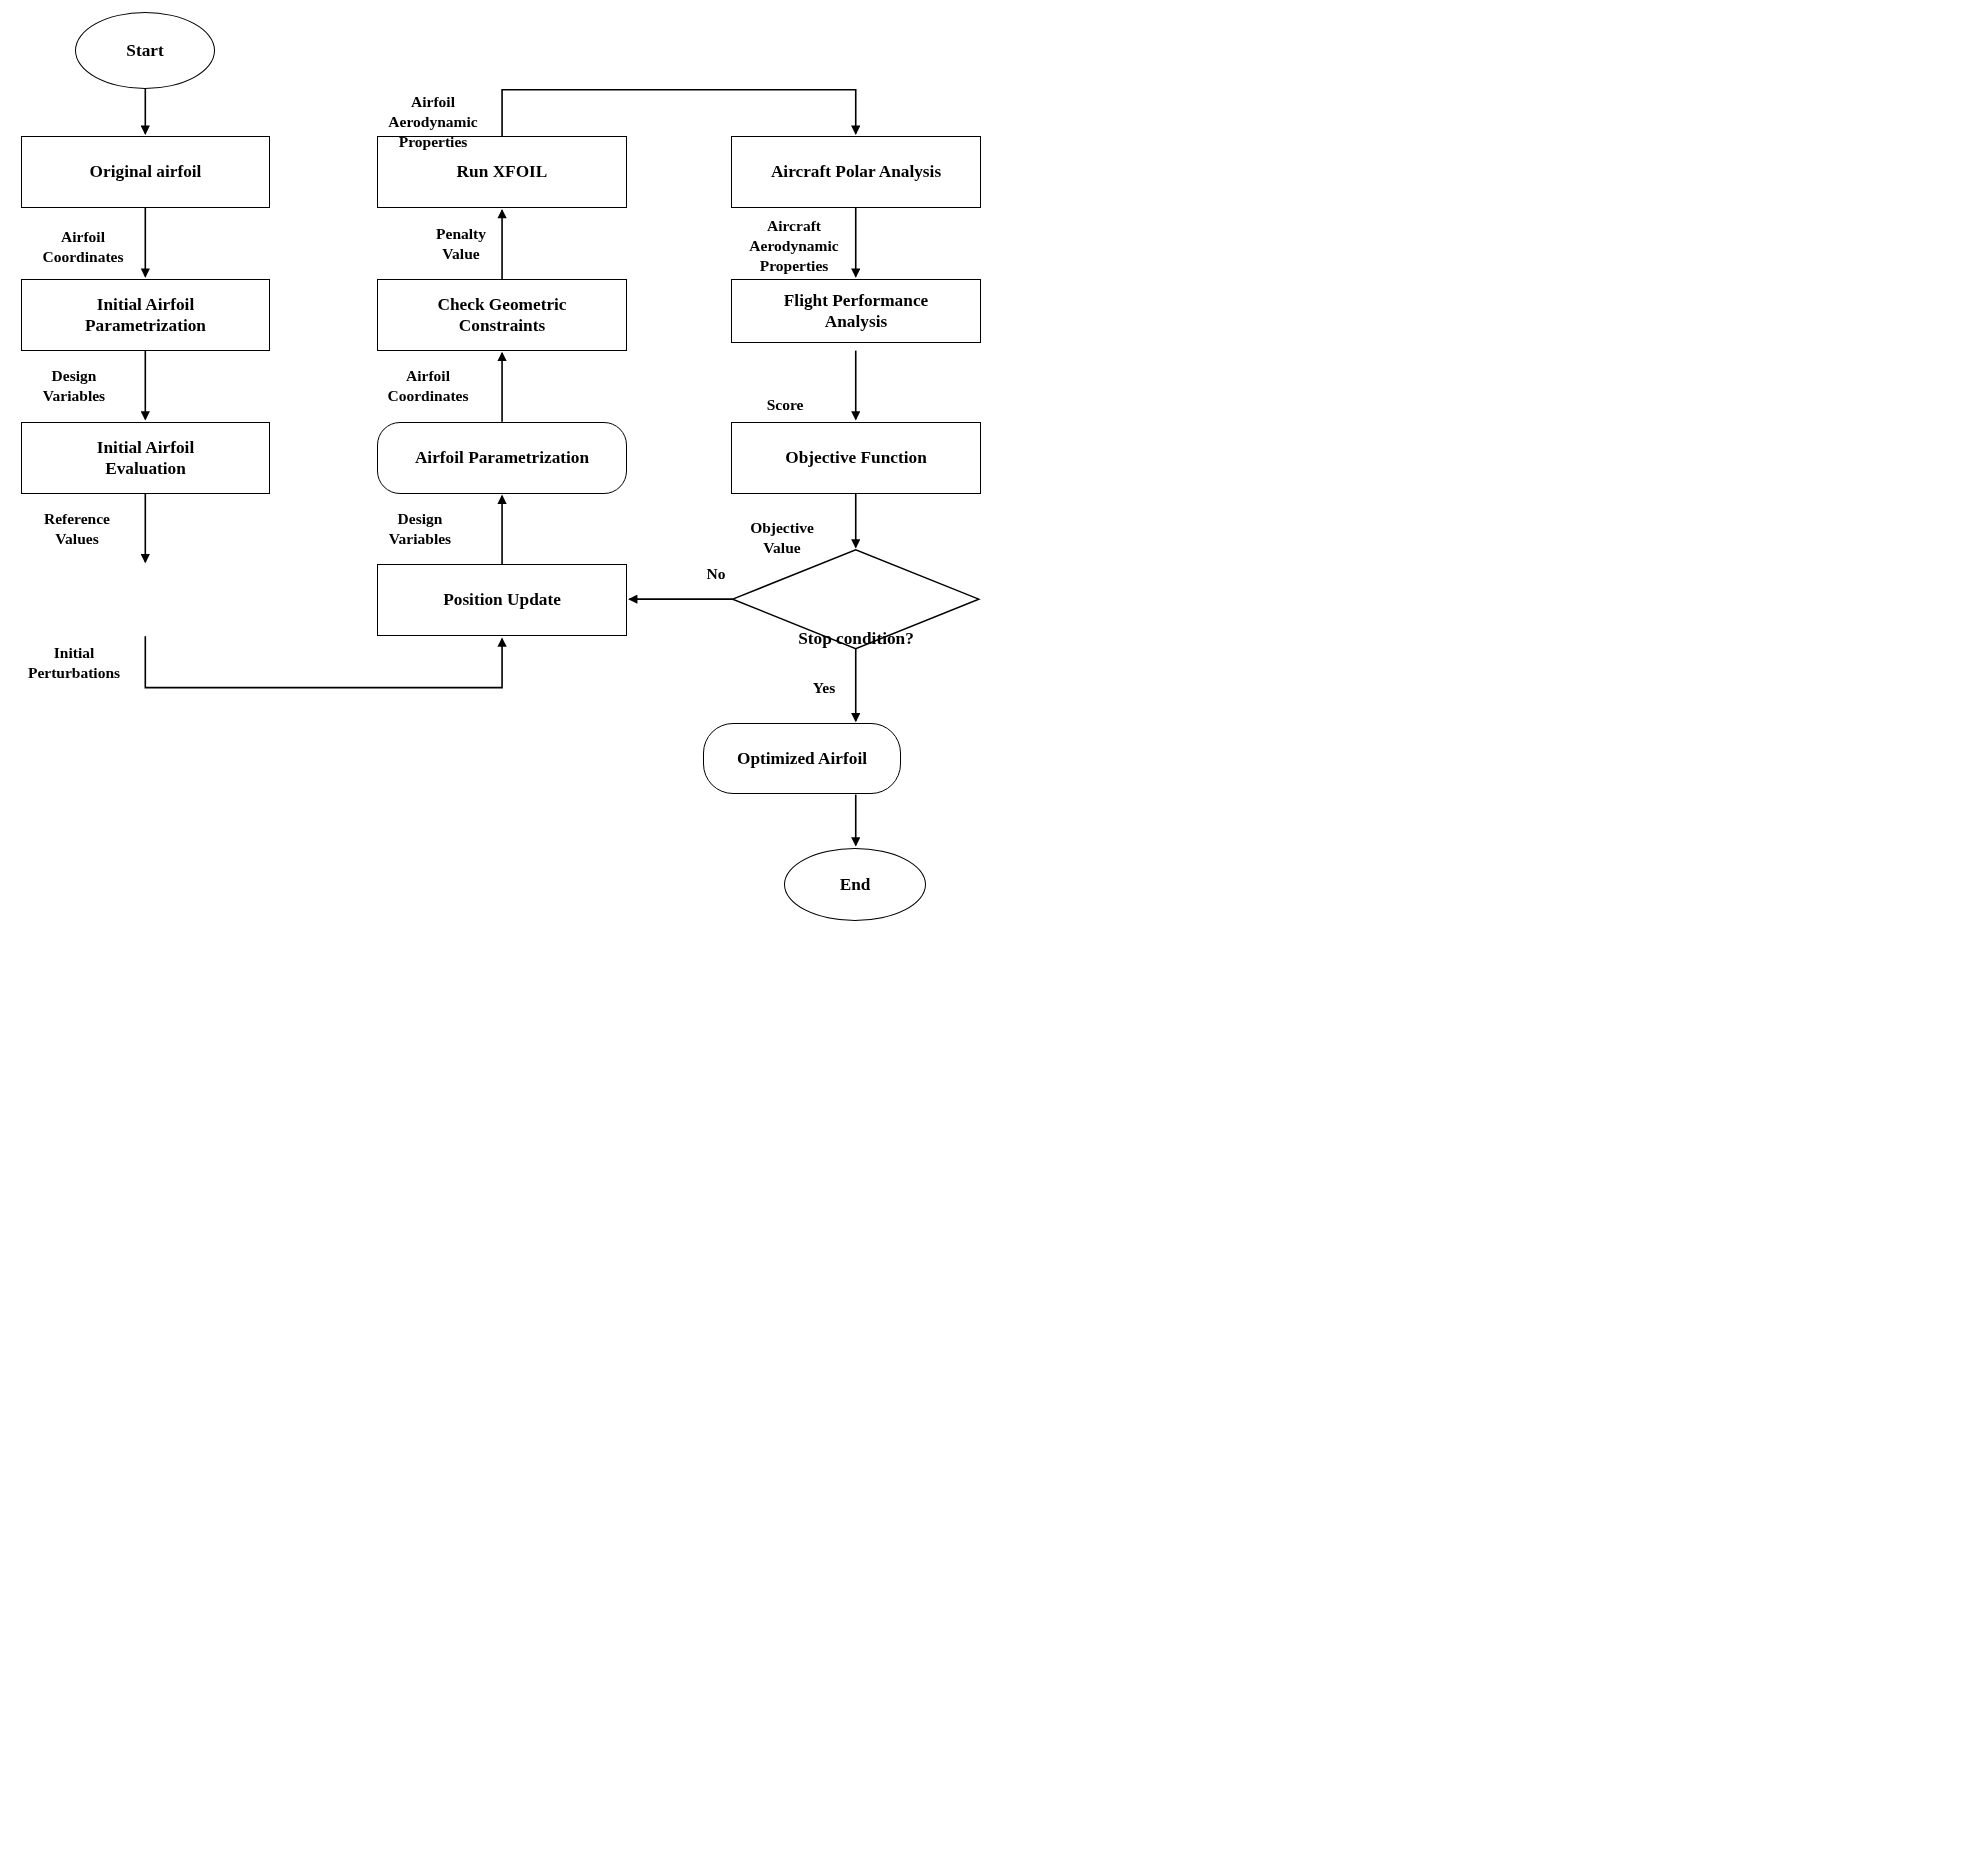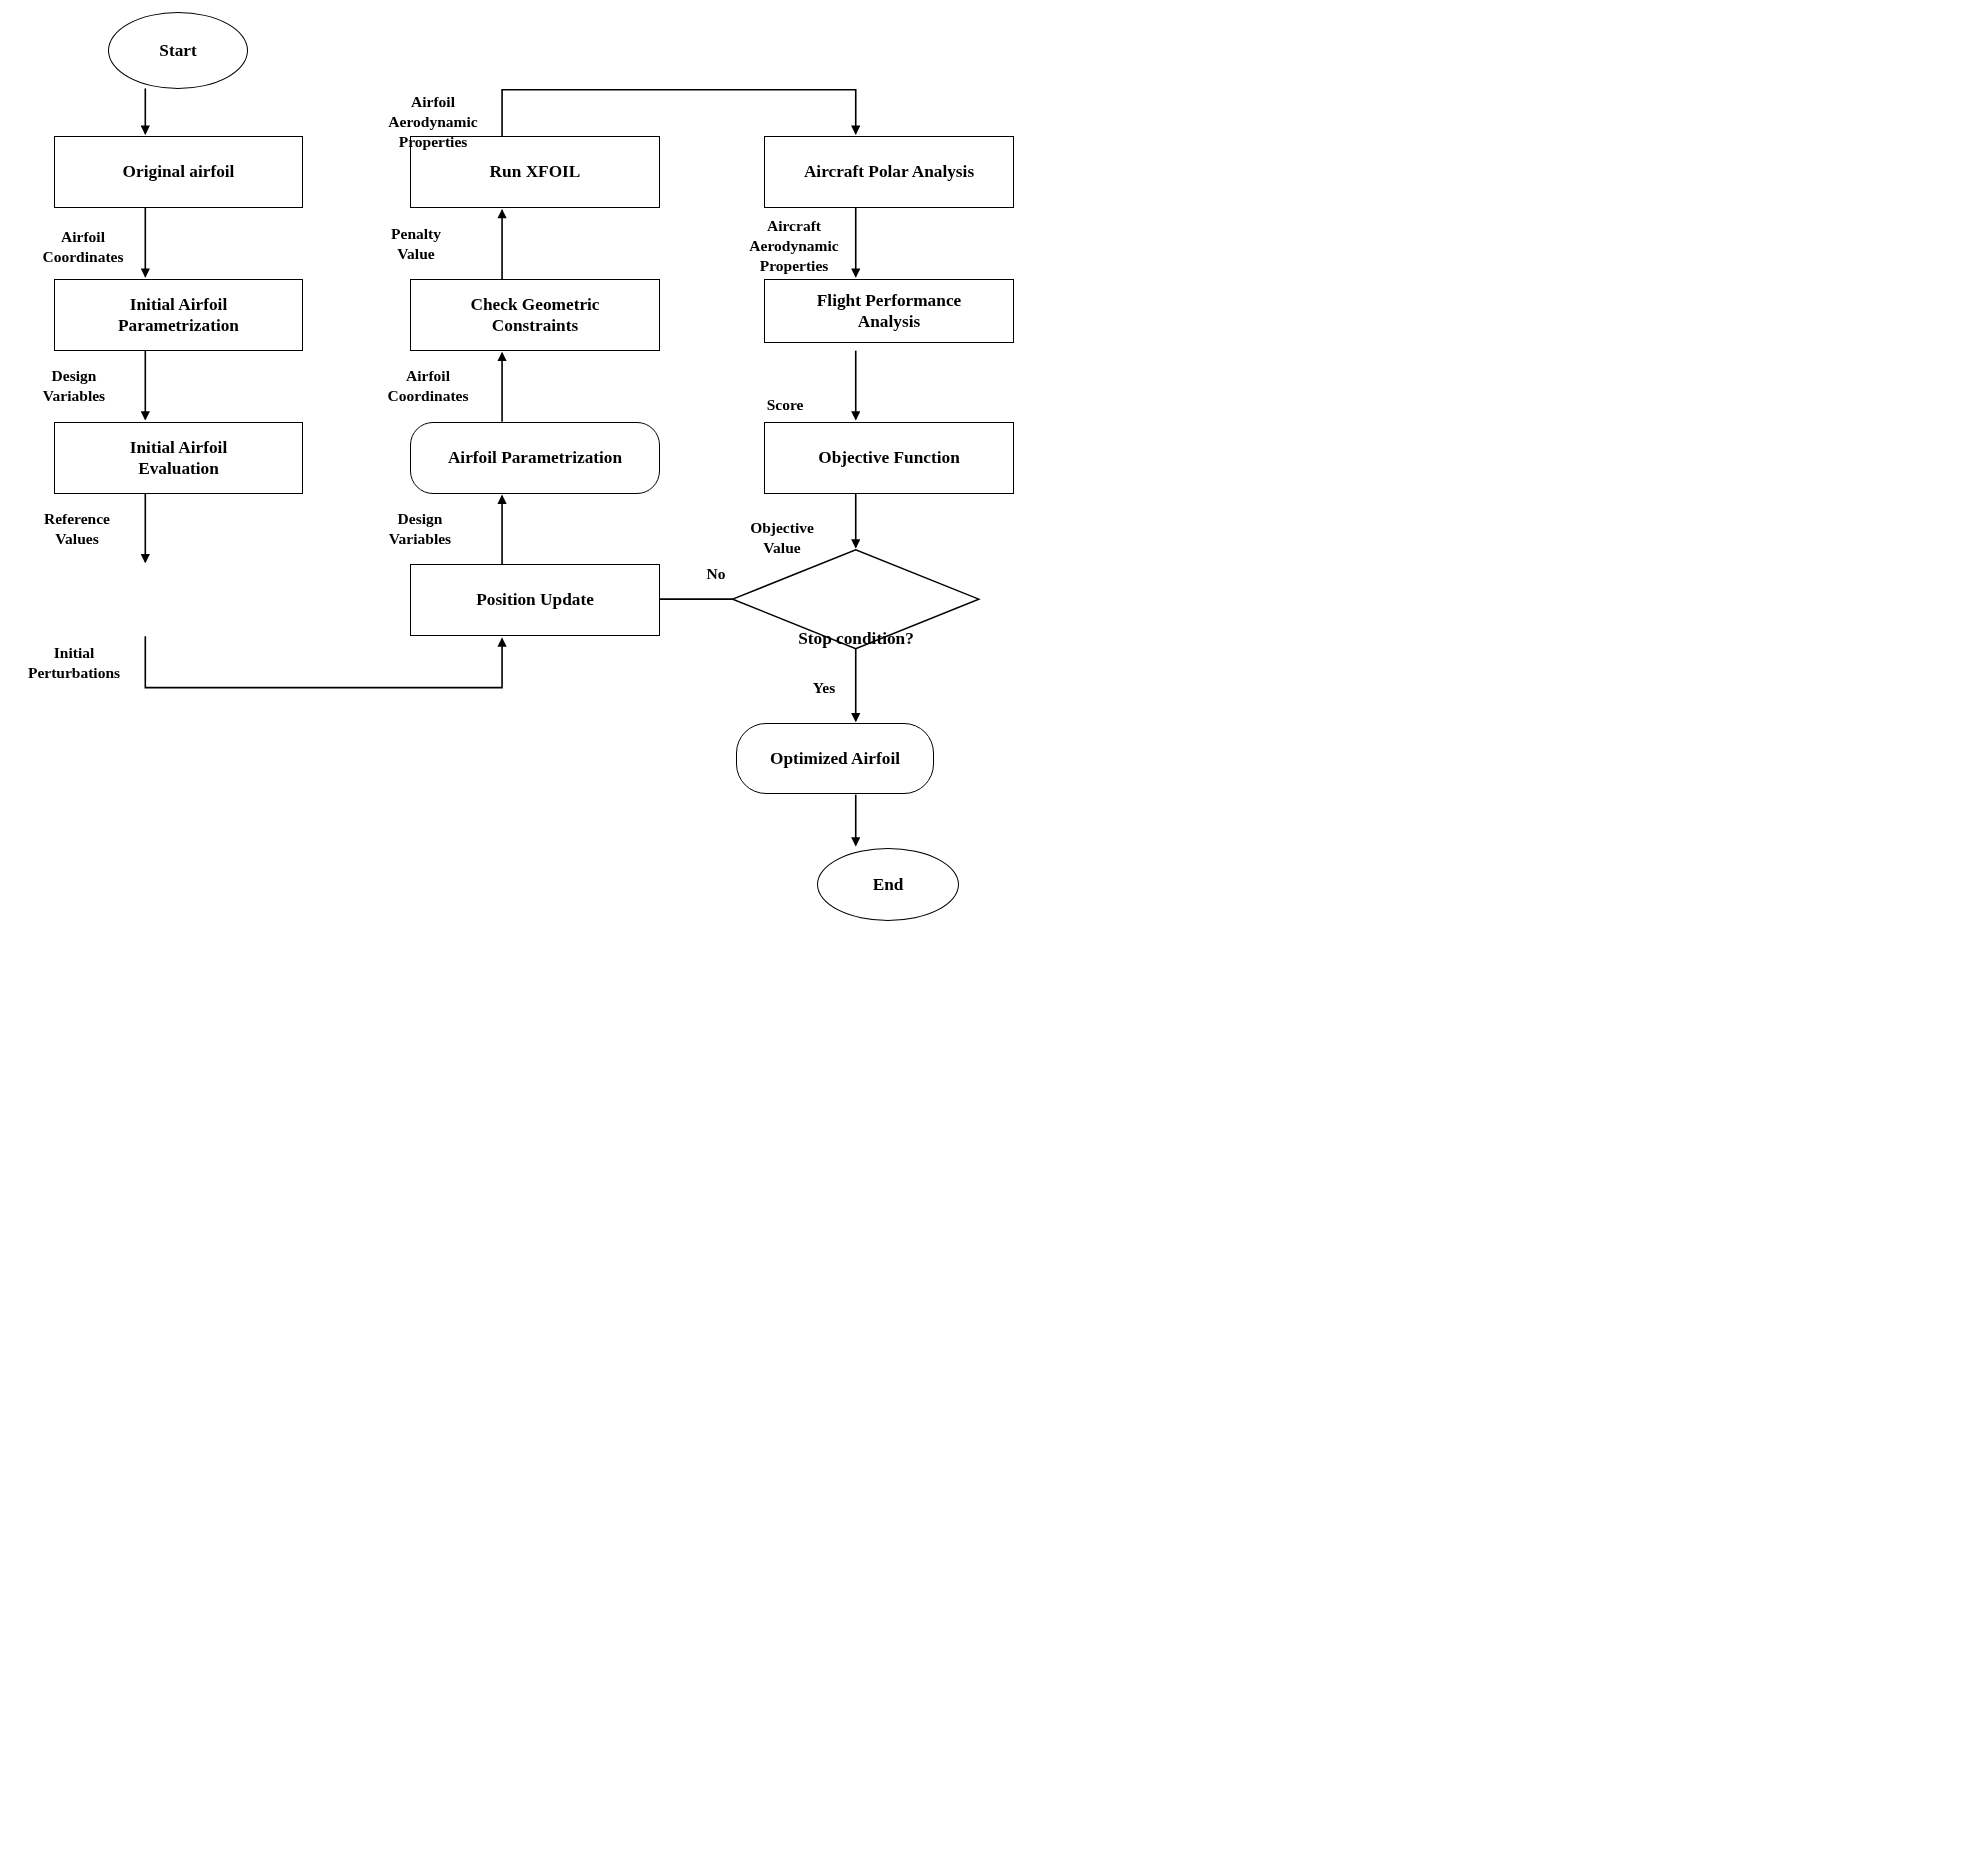--- a/index.html
+++ b/index.html
@@ -36,21 +36,20 @@
     display: flex;
     align-items: center;
     justify-content: center;
     text-align: center;
     background: #ffffff;
     border: 1.9px solid #000000;
     font-weight: bold;
     font-size: 17.3px;
     line-height: 1.22;
     white-space: pre-line;
-    margin-left: 33px;
   }
   .terminator {
     border-radius: 50%;
     border-width: 1.9px;
   }
   .diamond-label {
     position: absolute;
     transform: translate(-50%, -50%);
     background: transparent;
     border: none;
@@ -129,21 +128,21 @@
   <div class="elabel" style="left:74px; top:386px;">Design
 Variables</div>
   <div class="elabel" style="left:77px; top:529px;">Reference
 Values</div>
   <div class="elabel" style="left:74px; top:663px;">Initial
 Perturbations</div>
 
   <div class="elabel" style="left:433px; top:122px;">Airfoil
 Aerodynamic
 Properties</div>
-  <div class="elabel" style="left:416px; top:244px;">Penalty
+  <div class="elabel" style="left:461px; top:244px;">Penalty
 Value</div>
   <div class="elabel" style="left:428px; top:386px;">Airfoil
 Coordinates</div>
   <div class="elabel" style="left:420px; top:529px;">Design
 Variables</div>
 
   <div class="elabel" style="left:794px; top:246px;">Aircraft
 Aerodynamic
 Properties</div>
   <div class="elabel" style="left:785px; top:405px;">Score</div>

